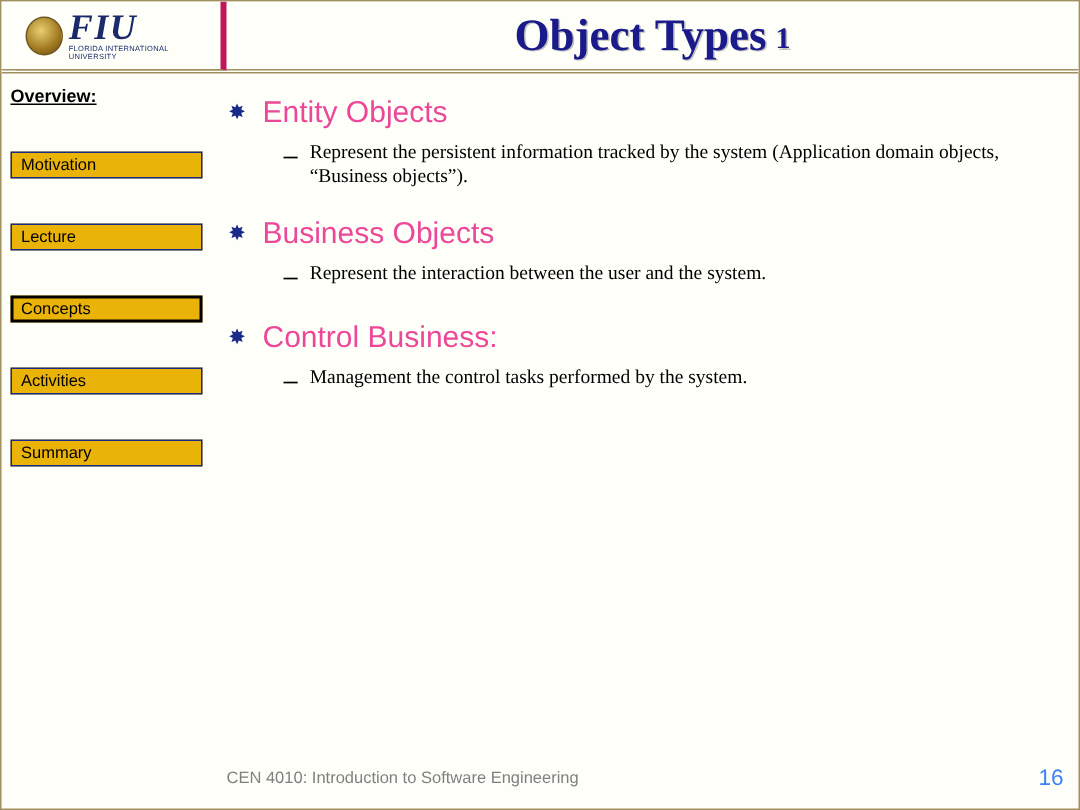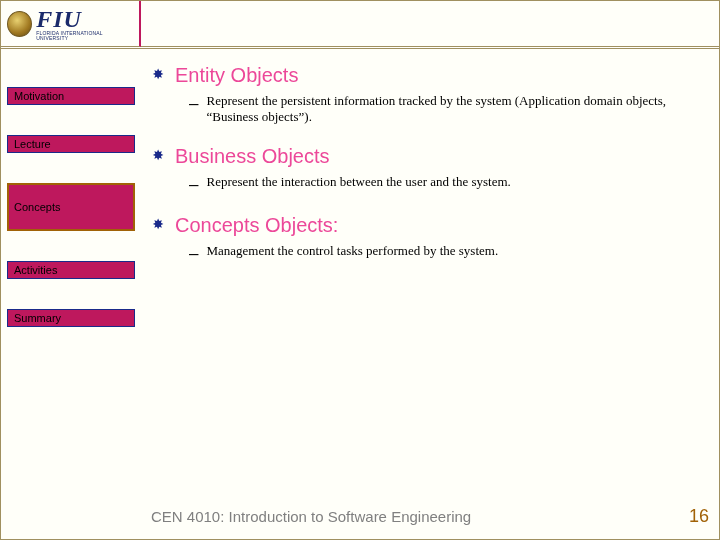--- a/index.html
+++ b/index.html
@@ -16,24 +16,25 @@
     align-items: stretch;
     border-bottom: 3px double #a09060;
     height: 48px;
     background: #fffff9;
   }
   .logo-box {
     width: 140px;
     display: flex;
     align-items: center;
     padding: 2px 6px;
-    border-right: 2px solid #be185d;
+    border-right: 4px solid #be185d;
     border-bottom: 1px solid #a09060;
     margin-bottom: -1px;
     gap: 4px;
+    margin-left: 10px;
   }
   .seal {
     width: 26px; height: 26px; border-radius: 50%;
     background: radial-gradient(circle at 40% 35%, #e8d070 0%, #a07820 60%, #604810 100%);
     border: 1px solid #705820;
   }
   .fiu-text { display:flex; flex-direction:column; line-height:1; }
   .fiu-big {
     font-family: "Times New Roman", serif;
     font-weight: bold; font-style: italic;
@@ -76,28 +77,28 @@
     font-size: 12px;
     font-weight: bold;
     text-decoration: underline;
     margin-bottom: 6px;
   }
   .nav-item {
     font-size: 11px;
     padding: 2px 6px;
     margin-bottom: 4px;
     border: 1px solid #1a2a8a;
-    background: #be185d;
+    background: #eab308;
     color: #000;
     cursor: default;
     margin-top: 30px;
   }
   .nav-item.active {
-    border: 2px solid #a16207;
-    padding: 16px 5px;
+    border: 2px solid #000000;
+    padding: 1px 5px;
   }
   .content {
     flex: 1;
     padding: 12px 24px 0 10px;
     position: relative;
   }
   .bullet-row {
     display: flex;
     align-items: flex-start;
     gap: 10px;
@@ -132,47 +133,52 @@
     font-family: Liberation Serif, serif;
   }
   .footer {
     position: absolute;
     bottom: 14px;
     left: 10px;
     right: 24px;
     display: flex;
     justify-content: space-between;
     align-items: center;
-    font-size: 15px;
+    font-size: 11px;
     color: #808080;
   }
   .page-num {
     position: absolute;
     right: 10px;
     bottom: 12px;
-    font-size: 18px;
-    color: #a16207;
+    font-size: 15px;
+    color: #3b82f6;
   }
 </style>
 </head>
 <body>
 
 <div class="topbar">
   <div class="logo-box">
     <div class="seal"></div>
     <div class="fiu-text">
       <span class="fiu-big">FIU</span>
       <span class="fiu-small">FLORIDA INTERNATIONAL UNIVERSITY</span>
     </div>
   </div>
+  <div class="title-area">
+    <span class="title">Object Types</span>
+    <span class="title-num">1</span>
+  </div>
 </div>
 
 <div class="body">
 
   <div class="sidebar">
+    <div class="section-head">Overview:</div>
     <div id="nav-holder">
         <div class="nav-item">Motivation</div>
         <div class="nav-item">Lecture</div>
         <div class="nav-item active">Concepts</div>
         <div class="nav-item">Activities</div>
         <div class="nav-item">Summary</div>
       </div>
   </div>
 
   <div class="content">
@@ -188,21 +194,21 @@
         <div class="bullet-row">
           <span class="star">✸</span>
           <span class="bullet-text">Business Objects</span>
         </div>
         <div class="sub-row">
           <span class="dash">–</span>
           <span class="sub-text">Represent the interaction between the user and the system.</span>
         </div>
         <div class="bullet-row">
           <span class="star">✸</span>
-          <span class="bullet-text">Concepts Objects:</span>
+          <span class="bullet-text">Control Business:</span>
         </div>
         <div class="sub-row">
           <span class="dash">–</span>
           <span class="sub-text">Management the control tasks performed by the system.</span>
         </div>
       </div>
 
     <div class="footer">
       <span>CEN 4010: Introduction to Software Engineering</span>
     </div>

